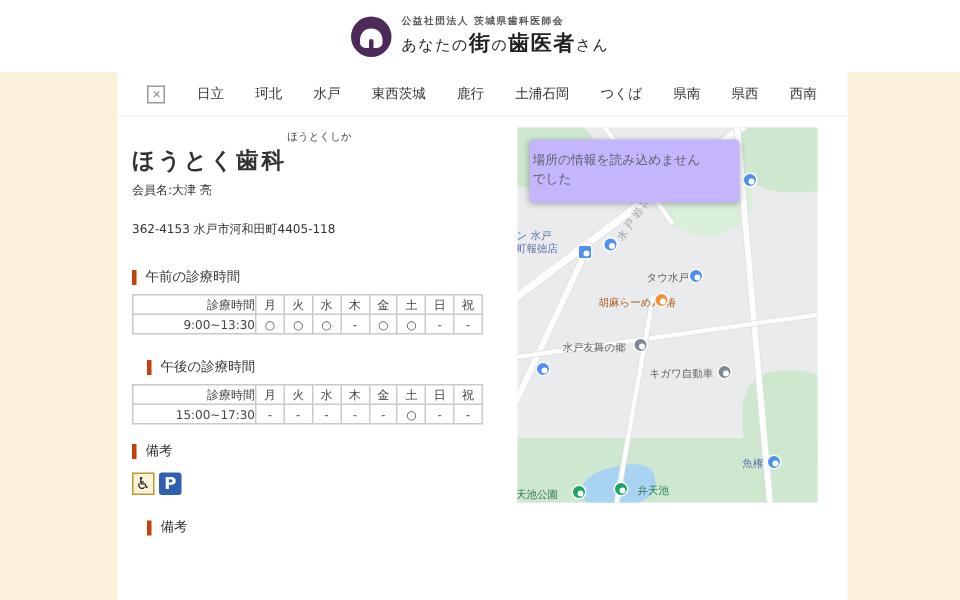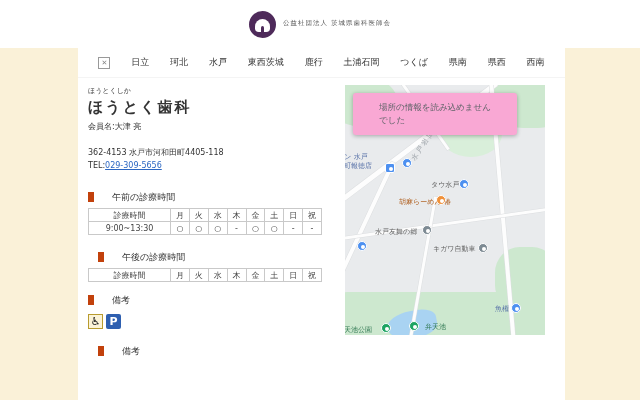--- a/index.html
+++ b/index.html
@@ -5,47 +5,47 @@
   * { margin:0; padding:0; box-sizing:border-box; }
   html,body { width:640px; height:400px; overflow:hidden; }
   body { background:#faf1d8; font-family:"DejaVu Sans", sans-serif; color:#333; }
 
   
   .header { height:48px; background:#fff; display:flex; align-items:center; justify-content:center; }
   .logo { display:flex; align-items:center; gap:7px; }
   .logo-mark { width:27px; height:27px; border-radius:50%; background:#4e2a5a; position:relative; flex:0 0 auto; }
   .logo-mark::after { content:''; position:absolute; left:6px; top:8px; width:15px; height:13px; background:#fff; border-radius:8px 8px 4px 4px; }
   .logo-mark::before { content:''; position:absolute; left:12px; top:15px; width:3px; height:7px; background:#4e2a5a; border-radius:2px; z-index:1; }
-  .logo-text .org { font-size:6.5px; color:#555; letter-spacing:1px; margin-bottom:1px; }
+  .logo-text .org { font-size:6.5px; color:#555; letter-spacing:1px; margin-bottom:1px;font-weight:bold; }
   .logo-text .brand { font-size:10px; color:#222; letter-spacing:1px; }
   .logo-text .brand .big { font-size:14px; font-weight:bold; }
 
   
   .main-wrap { width:487px; margin-left:78px; background:#fff; height:352px; position:relative; }
 
   .navbar { height:30px; display:flex; align-items:center; justify-content:space-around; padding:0 10px; border-bottom:1px solid #f4f4f4; }
   .navbar a { font-size:9px; color:#333; text-decoration:none; }
   .nav-home { width:12px; height:12px; border:1px solid #999; display:flex; align-items:center; justify-content:center; font-size:7px; color:#888; cursor:pointer; }
 
   
   .detail { position:absolute; left:10px; top:38px; width:250px; }
-  .furigana { font-size:7px; color:#444; }
+  .furigana { font-size:7px; color:#444;text-align:center; }
   .clinic-name { font-size:15px; font-weight:bold; letter-spacing:2px; margin-top:2px; }
   .dept { font-size:9.5px; font-weight:bold; margin-top:6px; }
   .member { font-size:8px; margin-top:4px; }
   .addr { font-size:8px; margin-top:15px; }
   .tel { font-size:8px; margin-top:3px; }
   .tel a { color:#2b66c2; text-decoration:underline; }
 
-  .sec-title { font-size:9px; color:#333; margin-top:0; padding-left:18px; border-left:6px solid #c2410c; line-height:10px; }
+  .sec-title { font-size:9px; color:#333; margin-top:0; padding-left:6px; border-left:3px solid #c2410c; line-height:10px; }
   .mt22 { margin-top:22px; } .mt16 { margin-top:17px;margin-left:10px; } .mt13 { margin-top:13px; }
 
   table.sched { border-collapse:collapse; margin-top:6px; width:234px; table-layout:fixed; }
   table.sched th, table.sched td { border:1px solid #c9c9c9; font-size:8px; font-weight:normal; text-align:center; height:13px; color:#444; }
-  table.sched .tcol { width:82px; }
+  table.sched .tcol { width:82px;text-align:right; }
 
   .fac-icons { display:flex; gap:3px; margin-top:9px; }
   .icon-wheelchair { width:15px; height:15px; background:#fbf3d8; border:1px solid #b89b2e; color:#222; font-size:11px; line-height:14px; text-align:center; }
   .icon-parking { width:15px; height:15px; background:#2e5fb0; color:#fff; font-size:11px; font-weight:bold; line-height:15px; text-align:center; border-radius:2px; }
 
   
   .map { position:absolute; left:267px; top:37px; width:200px; height:250px; background:#e9ebed; overflow:hidden; }
   .green { position:absolute; background:#cde8cf; }
   .pond { position:absolute; background:#a9d3f2; }
   .road { position:absolute; background:#fdfdfd; transform-origin:0 0; box-shadow:0 0 0 0.5px #dcdee0; }
@@ -54,30 +54,31 @@
   .poi::after { content:''; position:absolute; left:3px; top:3px; width:4px; height:4px; border-radius:50%; background:#fff; }
   .poi-blue { background:#4d90f0; border:1px solid #fff; }
   .poi-gray { background:#7d8a93; border:1px solid #fff; }
   .poi-orange { background:#f0913a; border:1px solid #fff; }
   .poi-green { background:#1da462; border:1px solid #fff; }
   .poi-sq { border-radius:2px; }
   .poi-label { position:absolute; font-size:7px; color:#616161; white-space:nowrap;text-align:center; }
   .lbl-orange { color:#b06020;margin-left:32px; }
   .lbl-green { color:#337a55; }
   .lbl-bluegray { color:#5872a8; }
-  .map-popup { position:absolute; left:8px; top:8px; width:164px; background:#f9a8d4; border-radius:3px; box-shadow:0 1px 4px rgba(0,0,0,.3); padding:8px 26px; font-size:8.5px; color:#5f6368; line-height:1.5; z-index:5; }
+  .map-popup { position:absolute; left:8px; top:8px; width:140px; background:#c4b5fd; border-radius:3px; box-shadow:0 1px 4px rgba(0,0,0,.3); padding:8px 2px; font-size:8.5px; color:#5f6368; line-height:1.5; z-index:5; }
 </style>
 </head>
 <body>
 
 <div class="header">
   <div class="logo">
     <div class="logo-mark"></div>
     <div class="logo-text">
       <div class="org">公益社団法人 茨城県歯科医師会</div>
+      <div class="brand"><span>あなたの</span><span class="big">街</span><span>の</span><span class="big">歯医者</span><span>さん</span></div>
     </div>
   </div>
 </div>
 
 <div class="main-wrap">
 
   <div class="navbar">
     <span class="nav-home">✕</span>
     <a href="#">日立</a>
     <a href="#">珂北</a>
@@ -89,21 +90,20 @@
     <a href="#">県南</a>
     <a href="#">県西</a>
     <a href="#">西南</a>
   </div>
 
   <div class="detail">
     <div class="furigana">ほうとくしか</div>
     <div class="clinic-name">ほうとく歯科</div>
     <div class="member">会員名:大津 亮</div>
     <div class="addr">362-4153 水戸市河和田町4405-118</div>
-    <div class="tel"><span>TEL:</span><a href="#">029-309-5656</a></div>
 
     <div class="sec-title mt22">午前の診療時間</div>
     <table class="sched">
       <tbody>
           <tr>
         <th class="tcol">診療時間</th>
         <th>月</th>
         <th>火</th>
         <th>水</th>
         <th>木</th>
@@ -133,20 +133,31 @@
         <th class="tcol">診療時間</th>
         <th>月</th>
         <th>火</th>
         <th>水</th>
         <th>木</th>
         <th>金</th>
         <th>土</th>
         <th>日</th>
         <th>祝</th>
       </tr>
+      <tr>
+        <td class="tcol">15:00~17:30</td>
+        <td>-</td>
+        <td>-</td>
+        <td>-</td>
+        <td>-</td>
+        <td>-</td>
+        <td>○</td>
+        <td>-</td>
+        <td>-</td>
+      </tr>
     </tbody>
       </table>
 
     <div class="sec-title mt13">備考</div>
     <div class="fac-icons">
       <div class="icon-wheelchair">♿</div>
       <div class="icon-parking">P</div>
     </div>
 
     <div class="sec-title mt16">備考</div>

